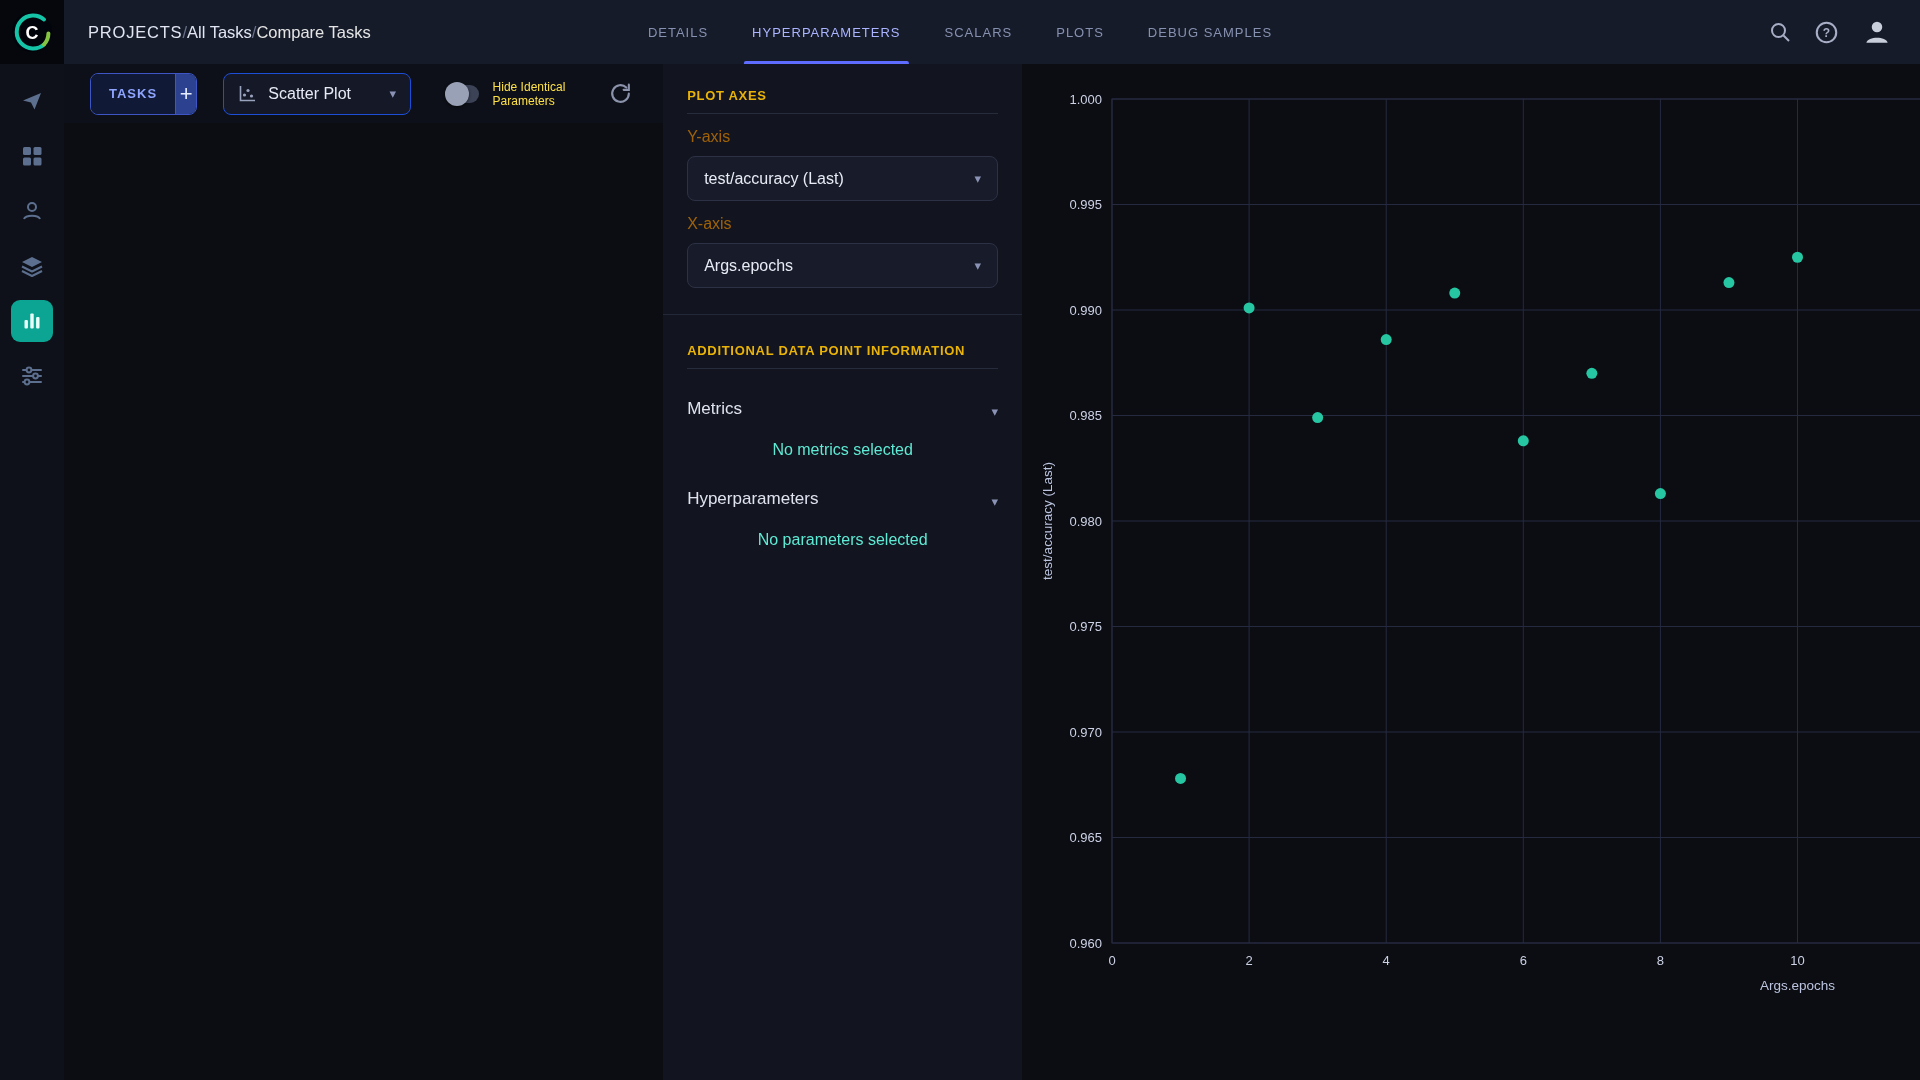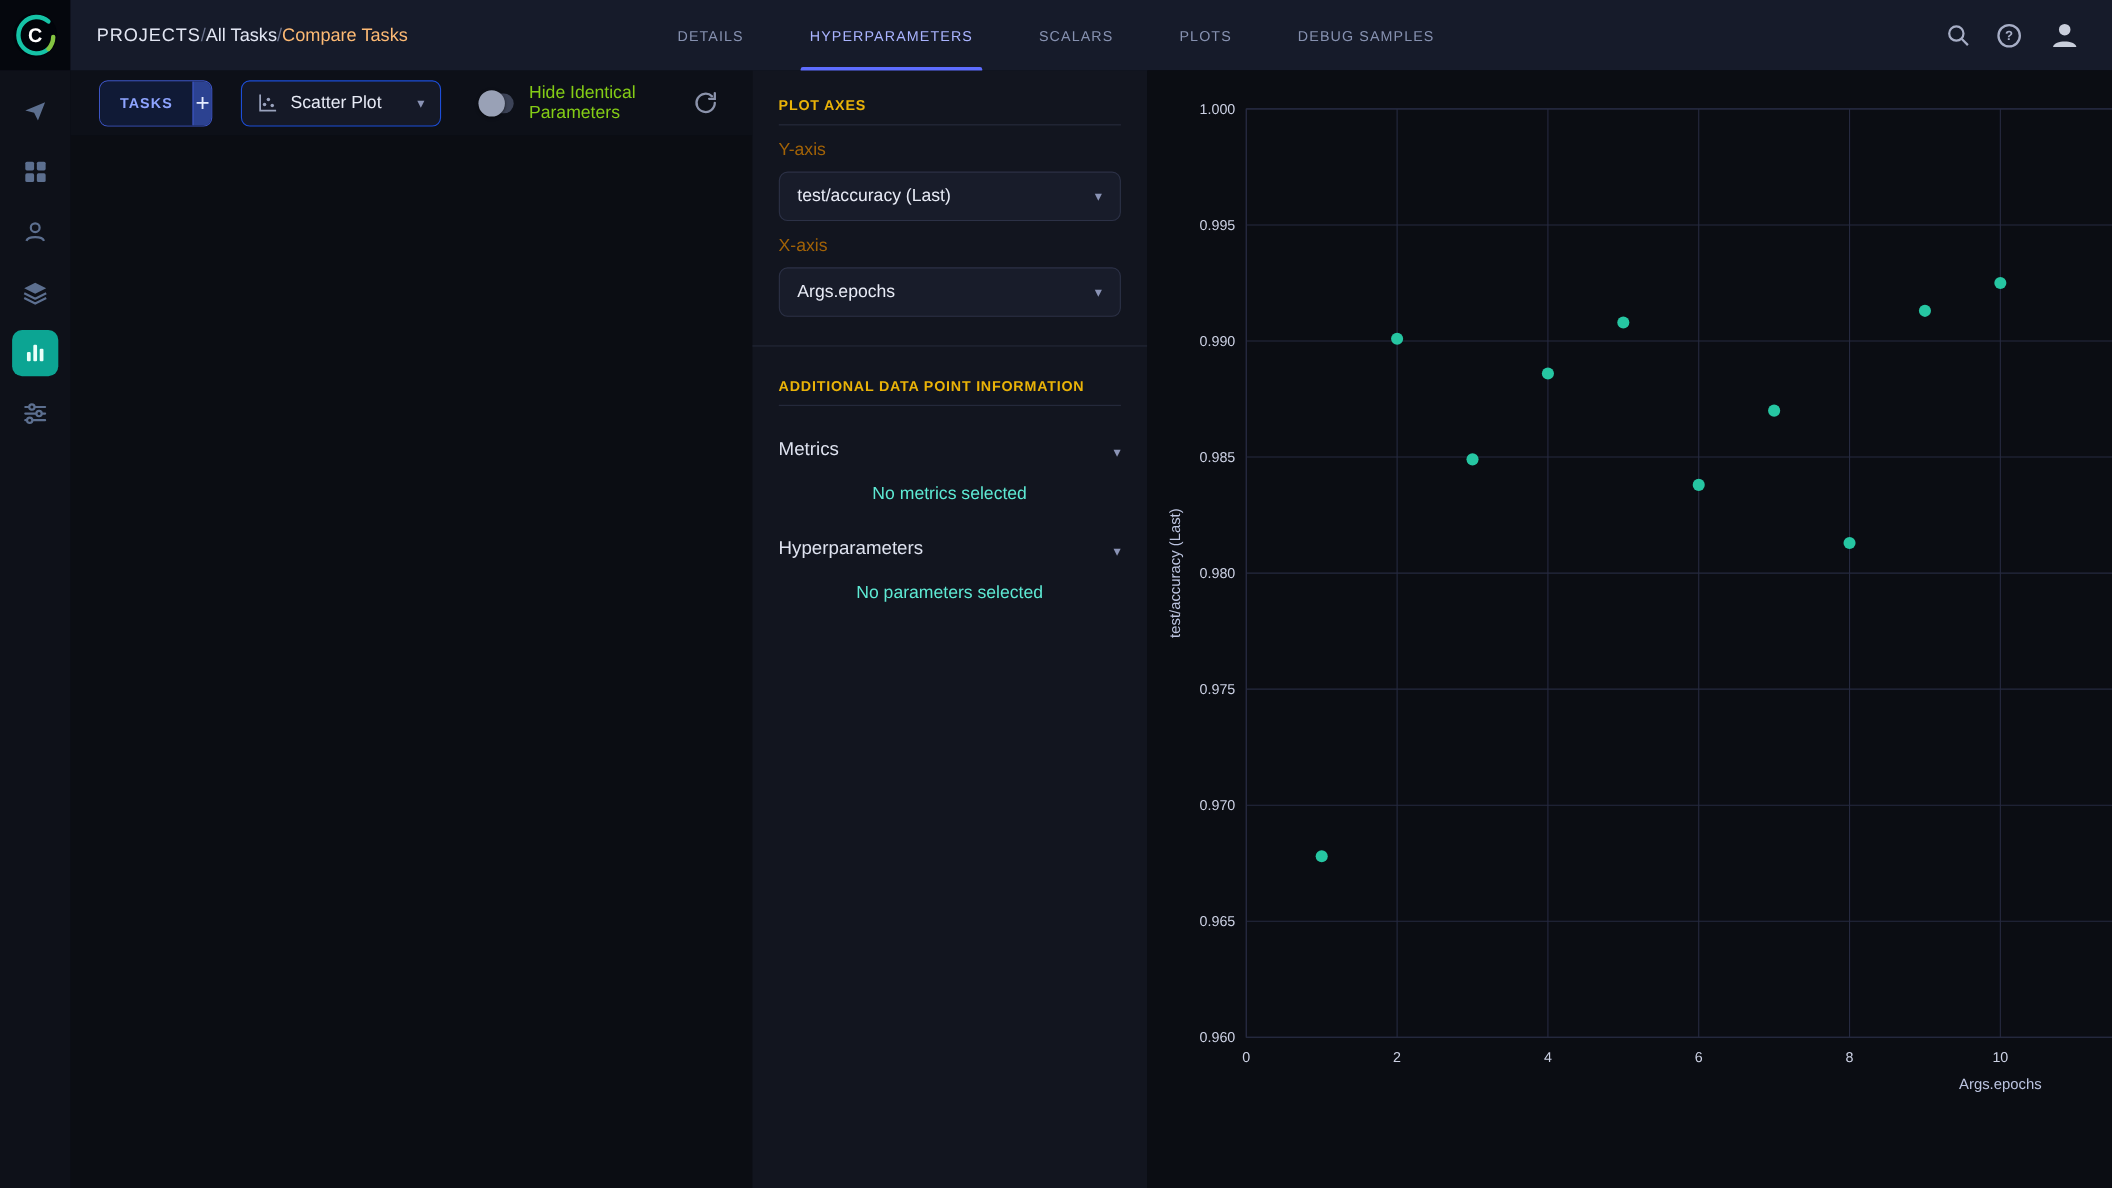--- a/index.html
+++ b/index.html
@@ -7,22 +7,22 @@
     background:#0b0d13;color:#e2e6f3;font-family:"Liberation Sans","DejaVu Sans",sans-serif}
   button{font-family:inherit;background:none;border:none;color:inherit;cursor:pointer;padding:0}
 
   
   .topbar{position:relative;height:64px;flex:0 0 64px;display:flex;align-items:center;background:#161b2a}
   .logo-cell{width:64px;height:64px;flex:0 0 64px;background:#05070d;display:flex;align-items:center;justify-content:center}
   .breadcrumb{margin-left:24px;font-size:16.5px;display:flex;align-items:center;gap:0;white-space:nowrap}
   .crumb{color:#e2e6f3}
   .crumb.caps{letter-spacing:.8px;font-weight:500}
   .crumb-sep{color:#68708a}
-  .crumb.current{color:#fdba74}
-  .tabs{position:absolute;left:50%;top:0;transform:translateX(-50%);height:64px;display:flex;gap:60px}
+  .crumb.current{color:#e5e5e5}
+  .tabs{position:absolute;left:50%;top:0;transform:translateX(-50%);height:64px;display:flex;gap:44px}
   .tab{display:flex;align-items:center;font-size:13px;letter-spacing:1px;color:#8691b0;position:relative;font-weight:500;white-space:nowrap}
   .tab.active{color:#aab4ff}
   .tab.active::after{content:"";position:absolute;left:-8px;right:-8px;bottom:0;height:3px;background:#5e6dff;border-radius:2px 2px 0 0}
   .header-icons{margin-left:auto;display:flex;align-items:center;gap:24px;padding-right:28px}
   .hicon{display:flex;align-items:center;justify-content:center}
 
   
   .body-row{display:flex;height:1016px}
   .rail{width:64px;flex:0 0 64px;background:#0e1119;display:flex;flex-direction:column;align-items:center;padding-top:16px;gap:13px}
   .rail-item{width:42px;height:42px;display:flex;align-items:center;justify-content:center;color:#5c6f8f;border-radius:9px}
@@ -32,21 +32,21 @@
   .toolbar{height:59px;flex:0 0 59px;background:#0d1018;display:flex;align-items:center;padding:0 30px 0 26px}
   .split-btn{display:flex;height:42px;border:1px solid #3d55c5;border-radius:8px;overflow:hidden}
   .seg-label{padding:0 18px;font-size:13px;letter-spacing:1px;color:#8ea4ff;background:#101a36;font-weight:600}
   .seg-plus{width:40px;background:#2c4291;color:#e6ecff;font-size:22px;border-left:1px solid #3d55c5;display:flex;align-items:center;justify-content:center}
   .select-box{margin-left:26px;width:216px;height:42px;background:#151927;border:1px solid #1d4ed8;border-radius:8px;
     display:flex;align-items:center;gap:12px;padding:0 14px;font-size:16px;color:#e8ebf6}
   .caret{color:#8a93b5;font-size:13px;margin-left:auto}
   .toggle-row{display:flex;align-items:center;margin-left:34px;gap:14px}
   .toggle{width:40px;height:18px;border-radius:10px;background:#3c4357;position:relative}
   .toggle .knob{position:absolute;left:0;top:-3px;width:24px;height:24px;border-radius:50%;background:#99a1b6;box-shadow:0 1px 3px rgba(0,0,0,.6)}
-  .toggle-label{font-size:16px;color:#84cc16}
+  .toggle-label{font-size:12px;color:#fde047}
   .refresh-btn{margin-left:auto;color:#8b93ab;display:flex;align-items:center}
 
   
   .main{flex:1;display:flex;min-height:0}
   .panel{width:359px;flex:0 0 359px;background:#12151f;padding-top:24px}
   .panel-pad{padding:0 24px}
   .sec-title{font-size:13px;font-weight:700;letter-spacing:.7px;color:#eab308}
   .hr{height:1px;background:#272c3d;margin-top:10px}
   .panel-divider{height:1px;background:#232838;margin-top:26px}
   .field-label{font-size:16px;color:#a16207;margin-top:14px}

